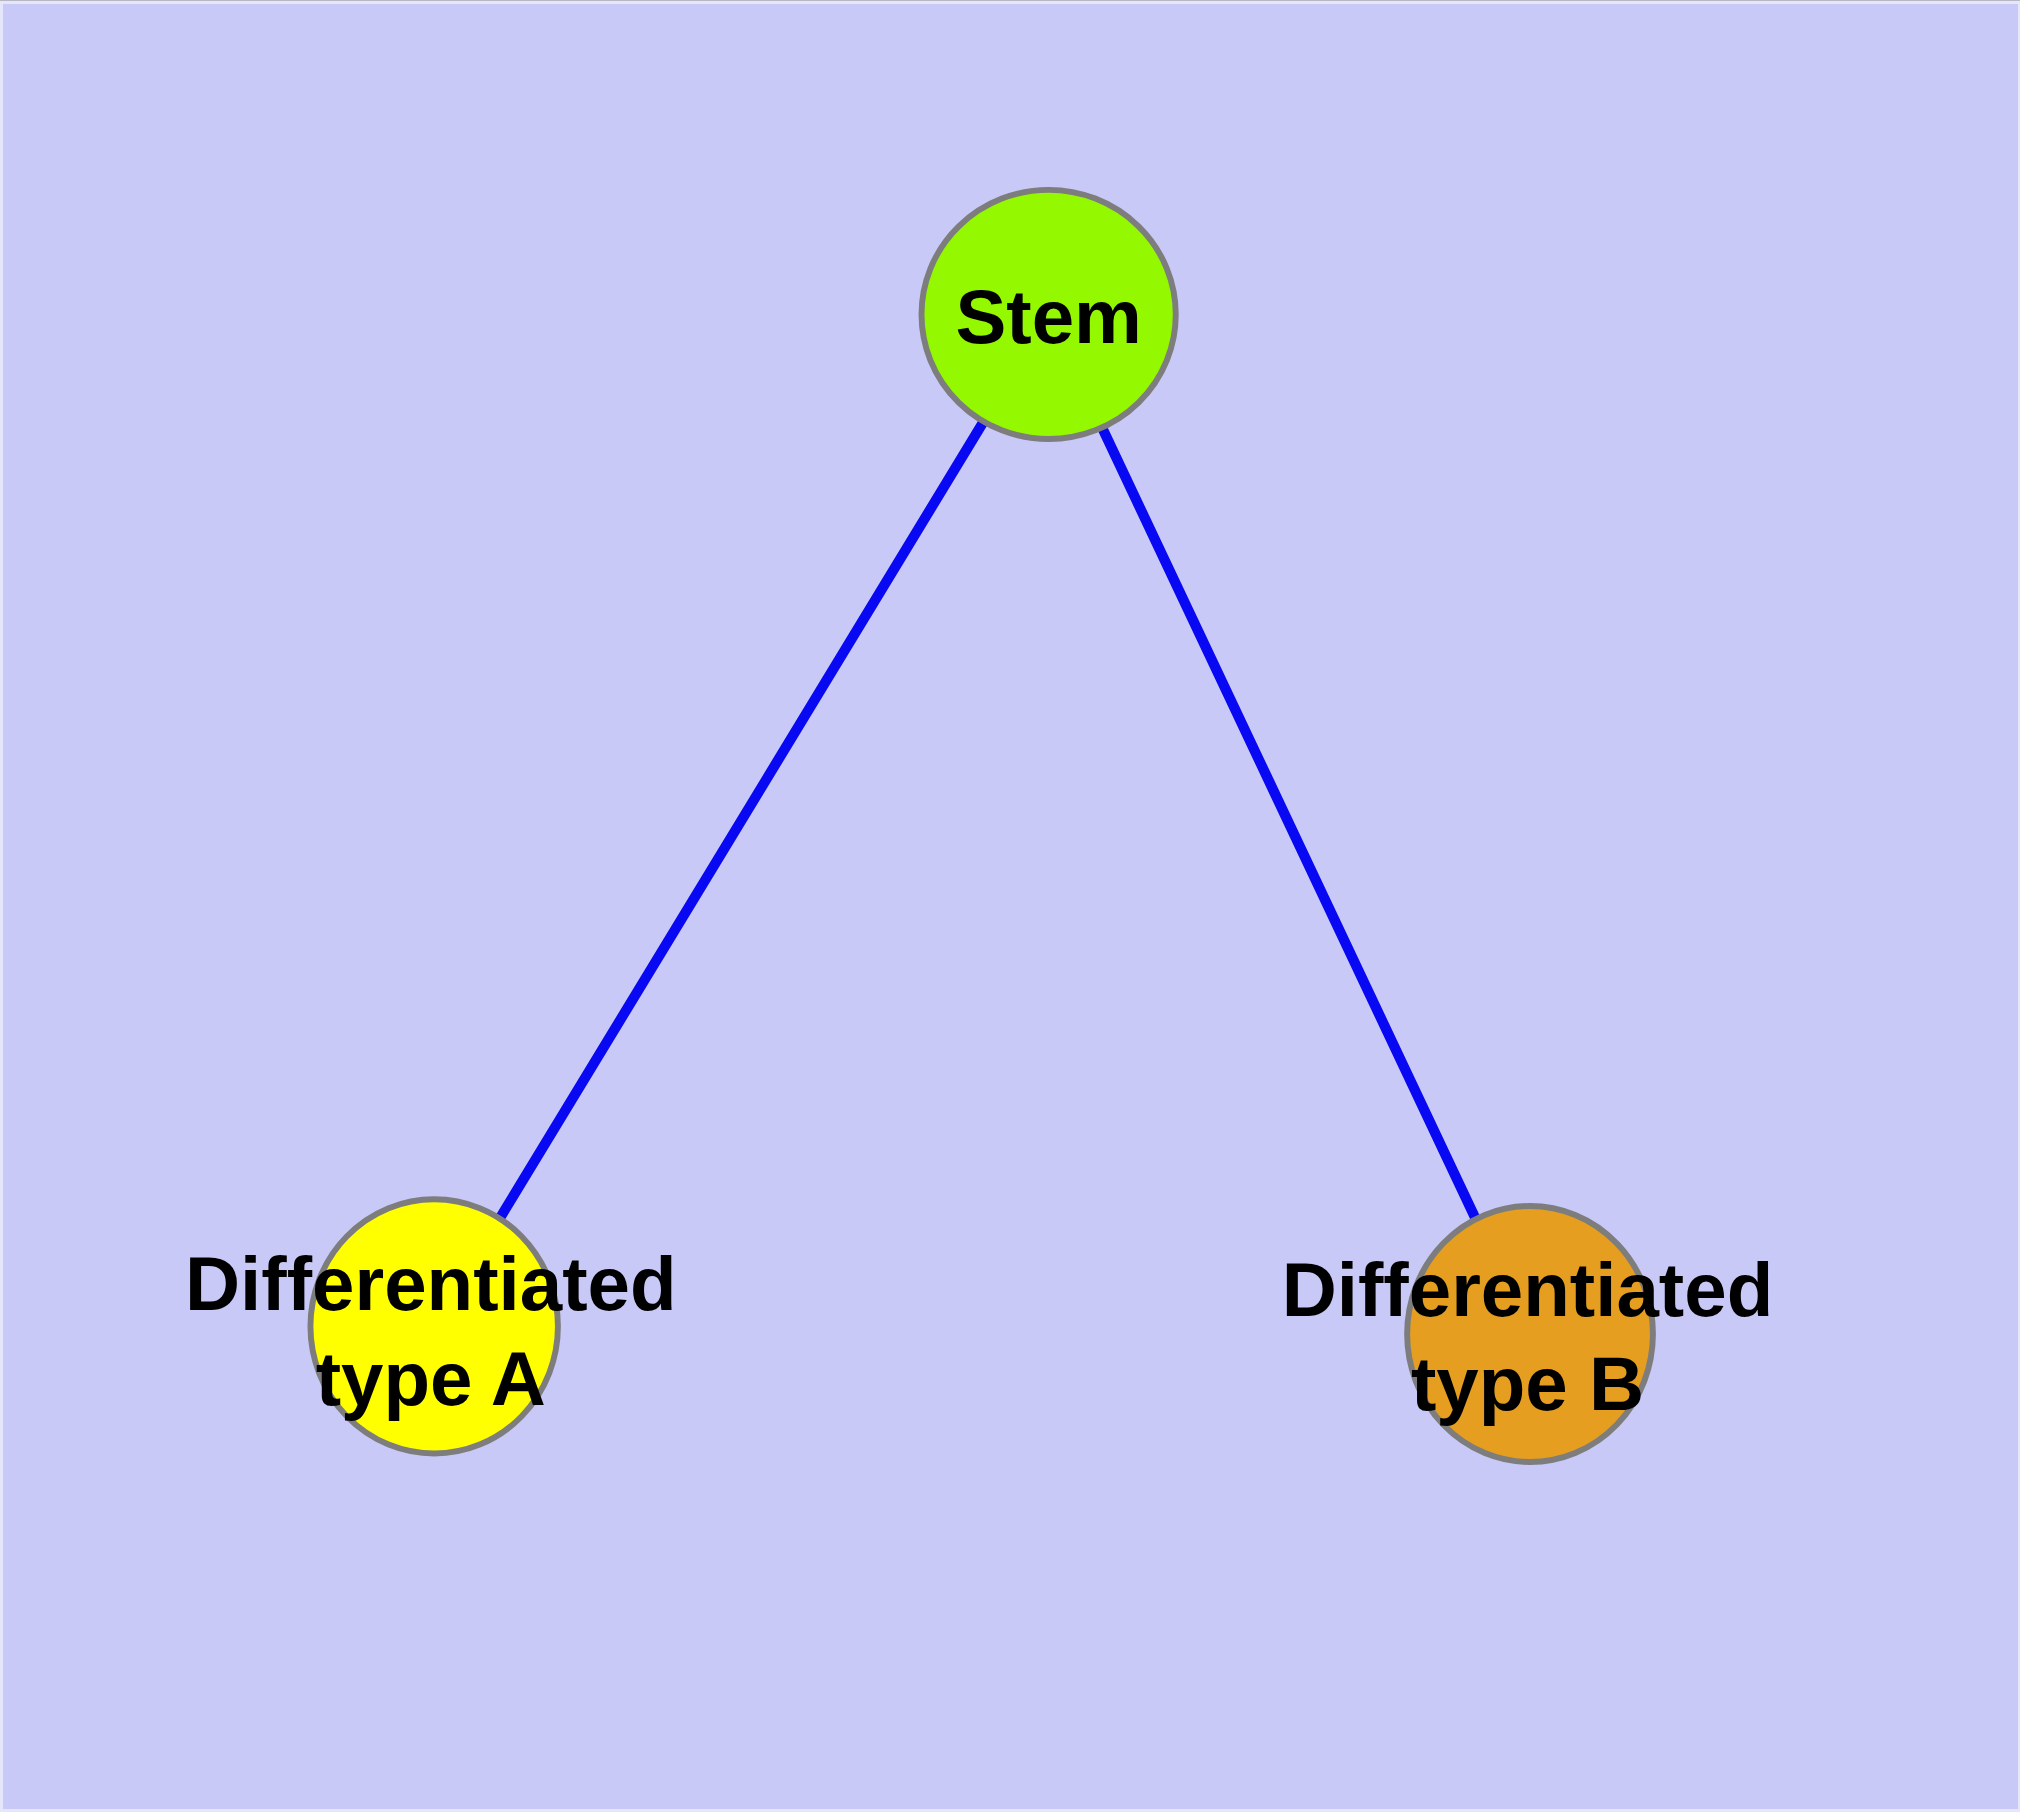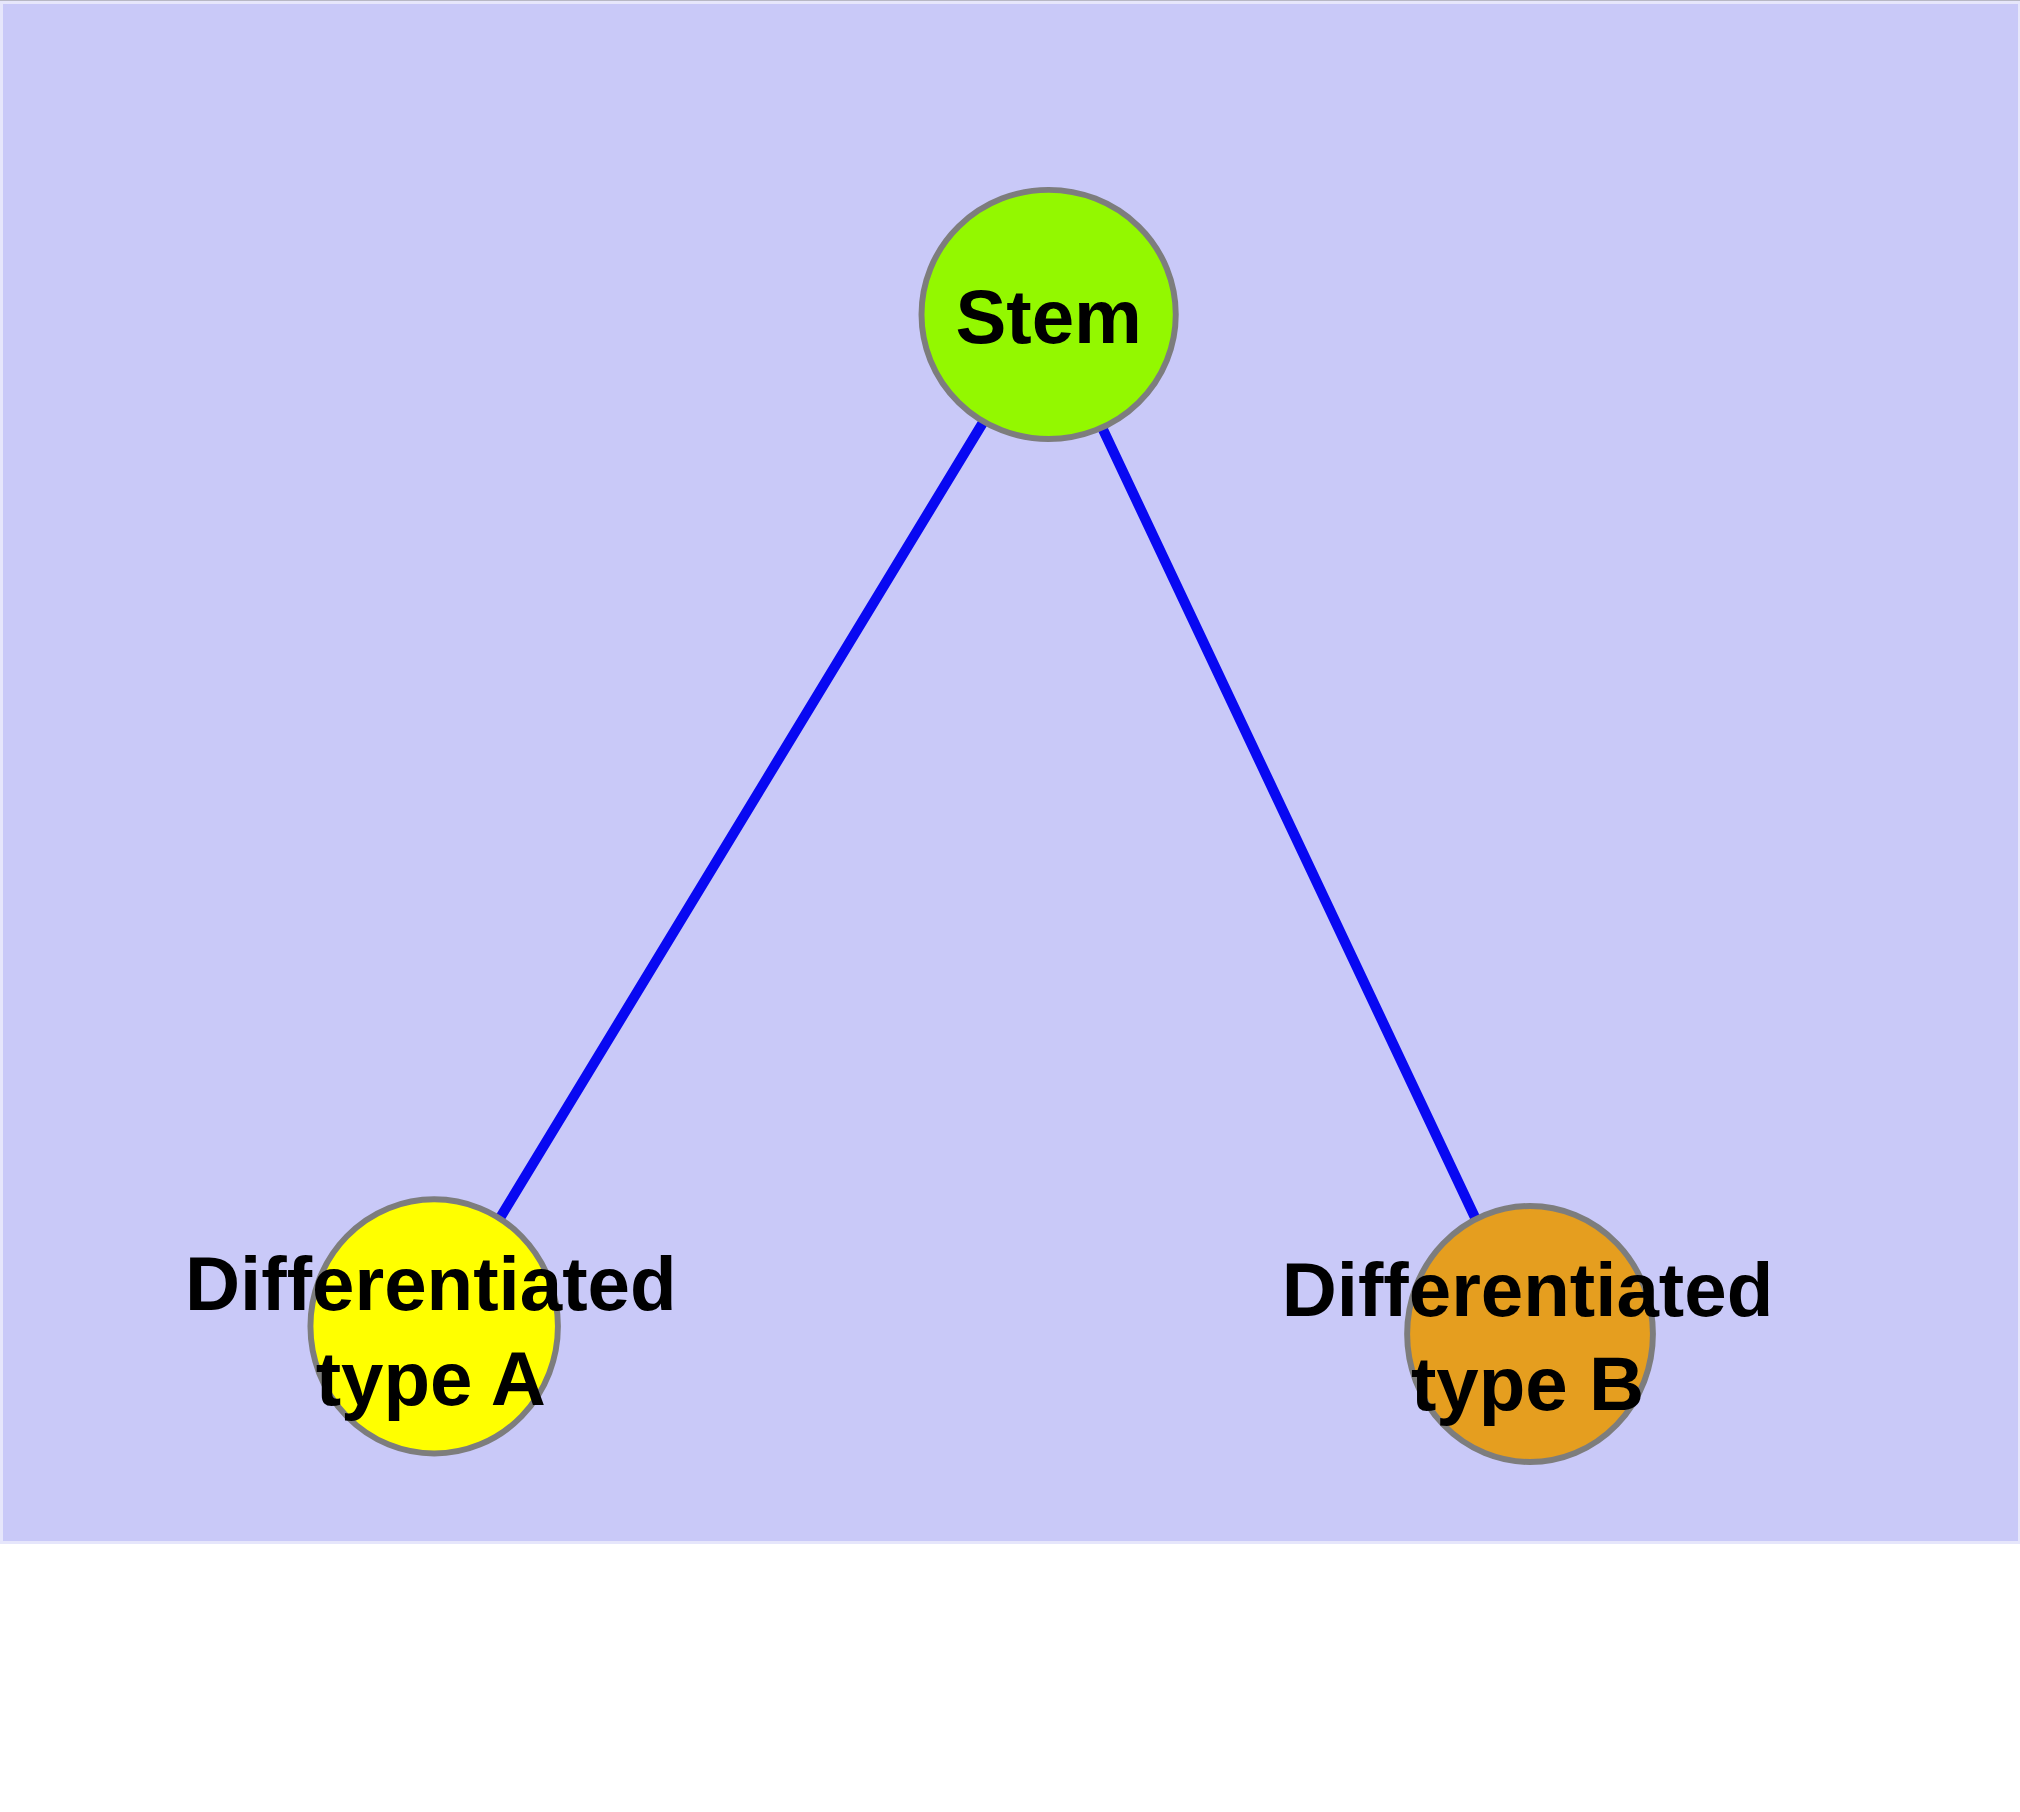--- a/index.html
+++ b/index.html
@@ -5,21 +5,21 @@
   html, body {
     margin: 0;
     padding: 0;
     width: 2021px;
     height: 1812px;
     font-family: "Liberation Sans", sans-serif;
   }
   .page {
     position: relative;
     width: 2021px;
-    height: 1544px;
+    height: 1812px;
     overflow: hidden;
   }
   .page svg {
     position: absolute;
     inset: 0;
     display: block;
   }
   
   .frame {
     position: absolute;

